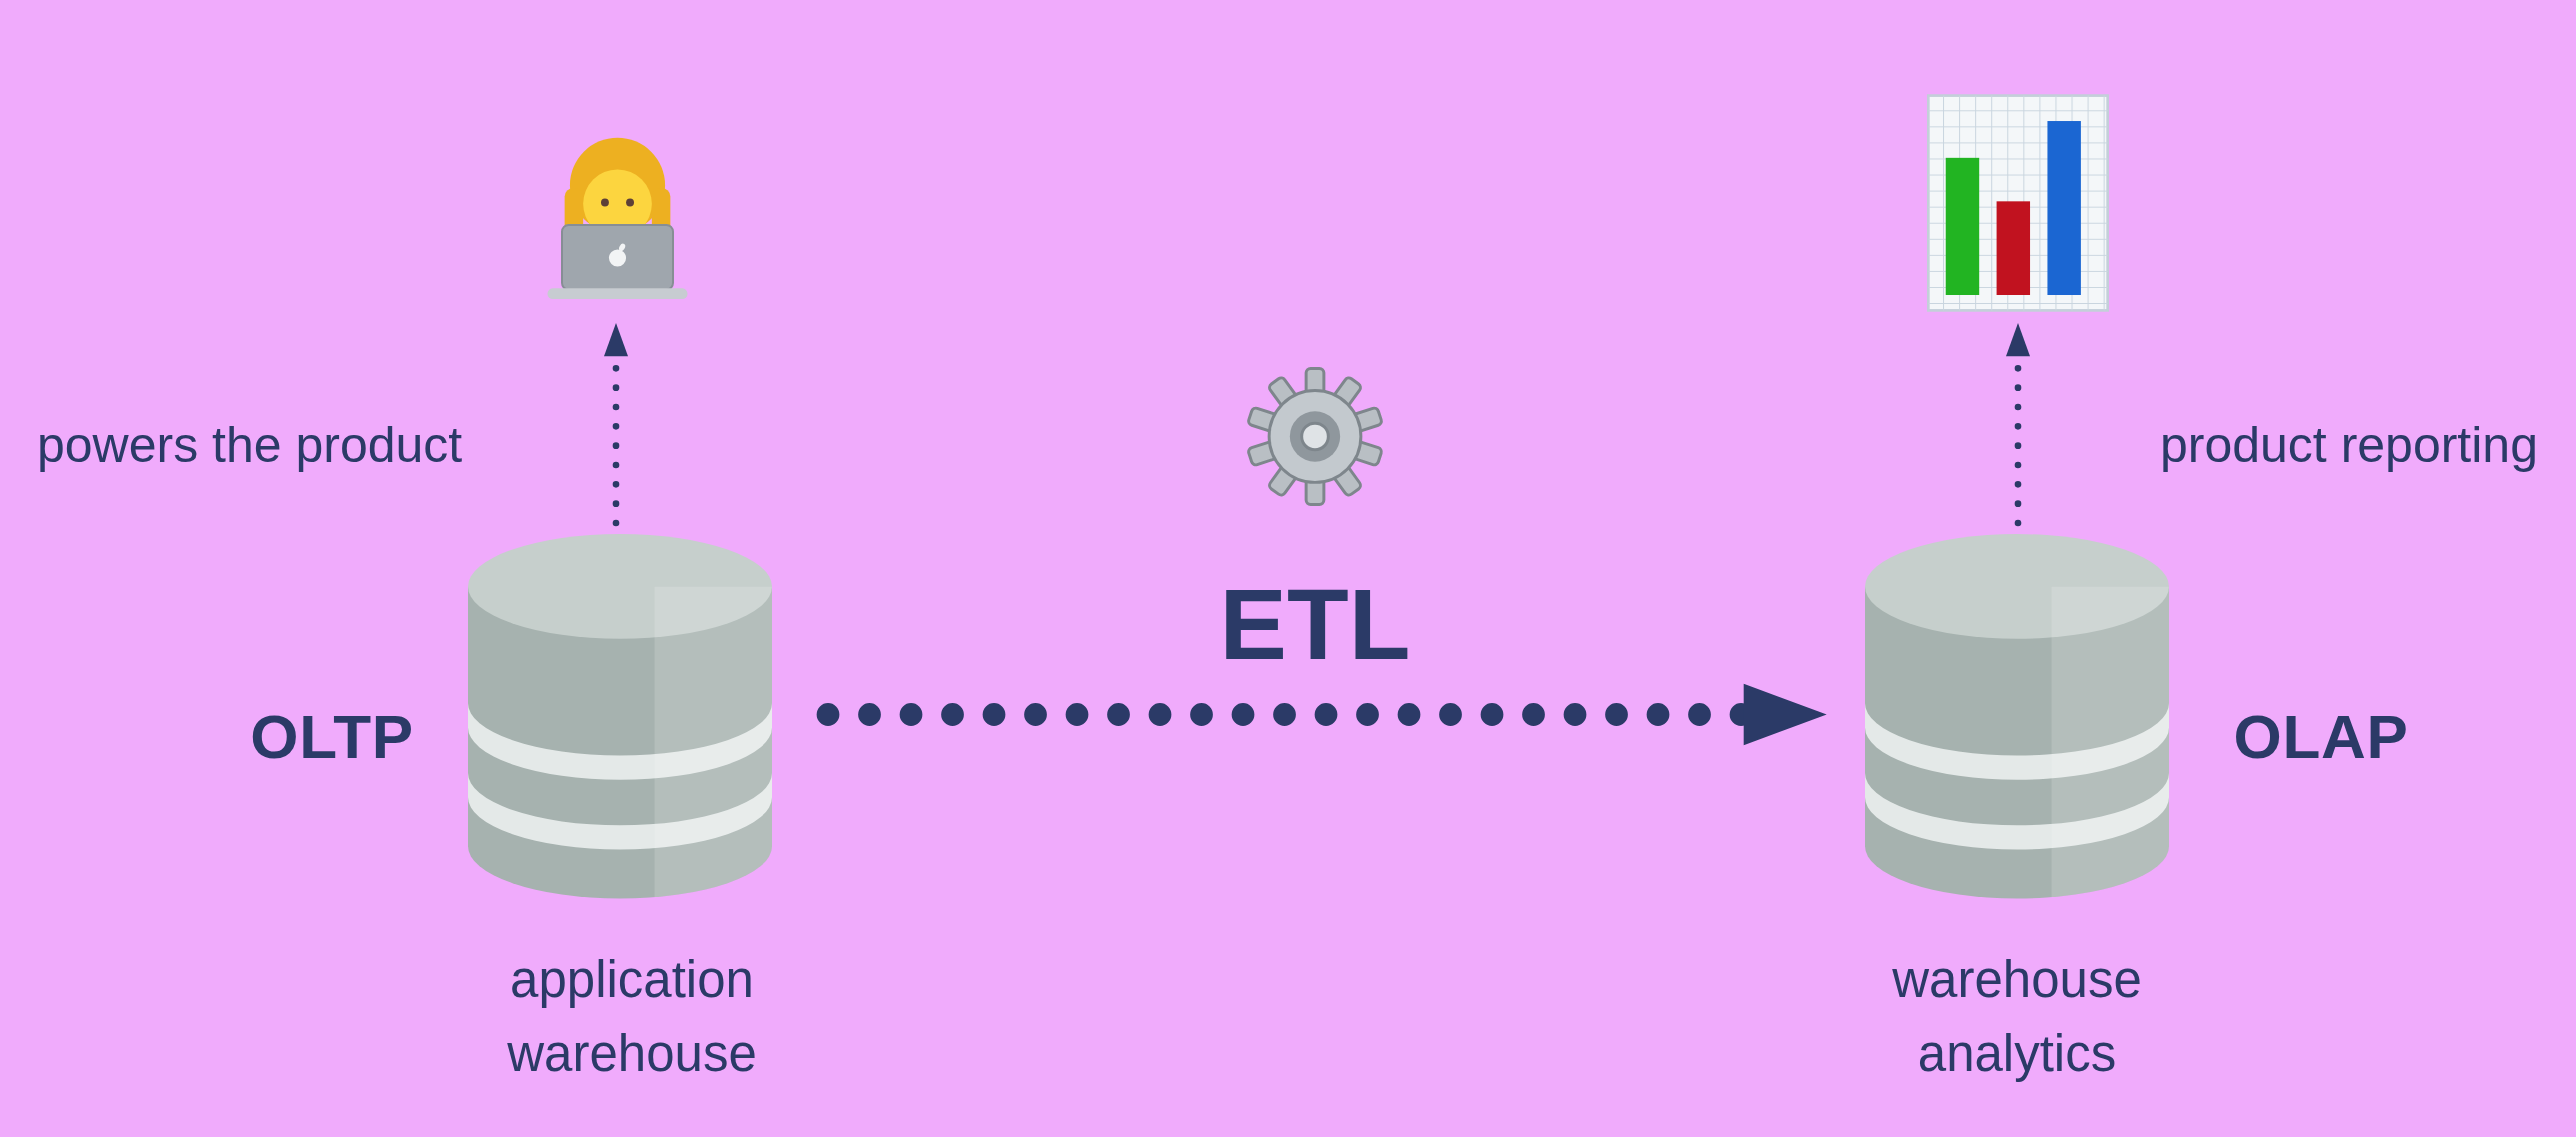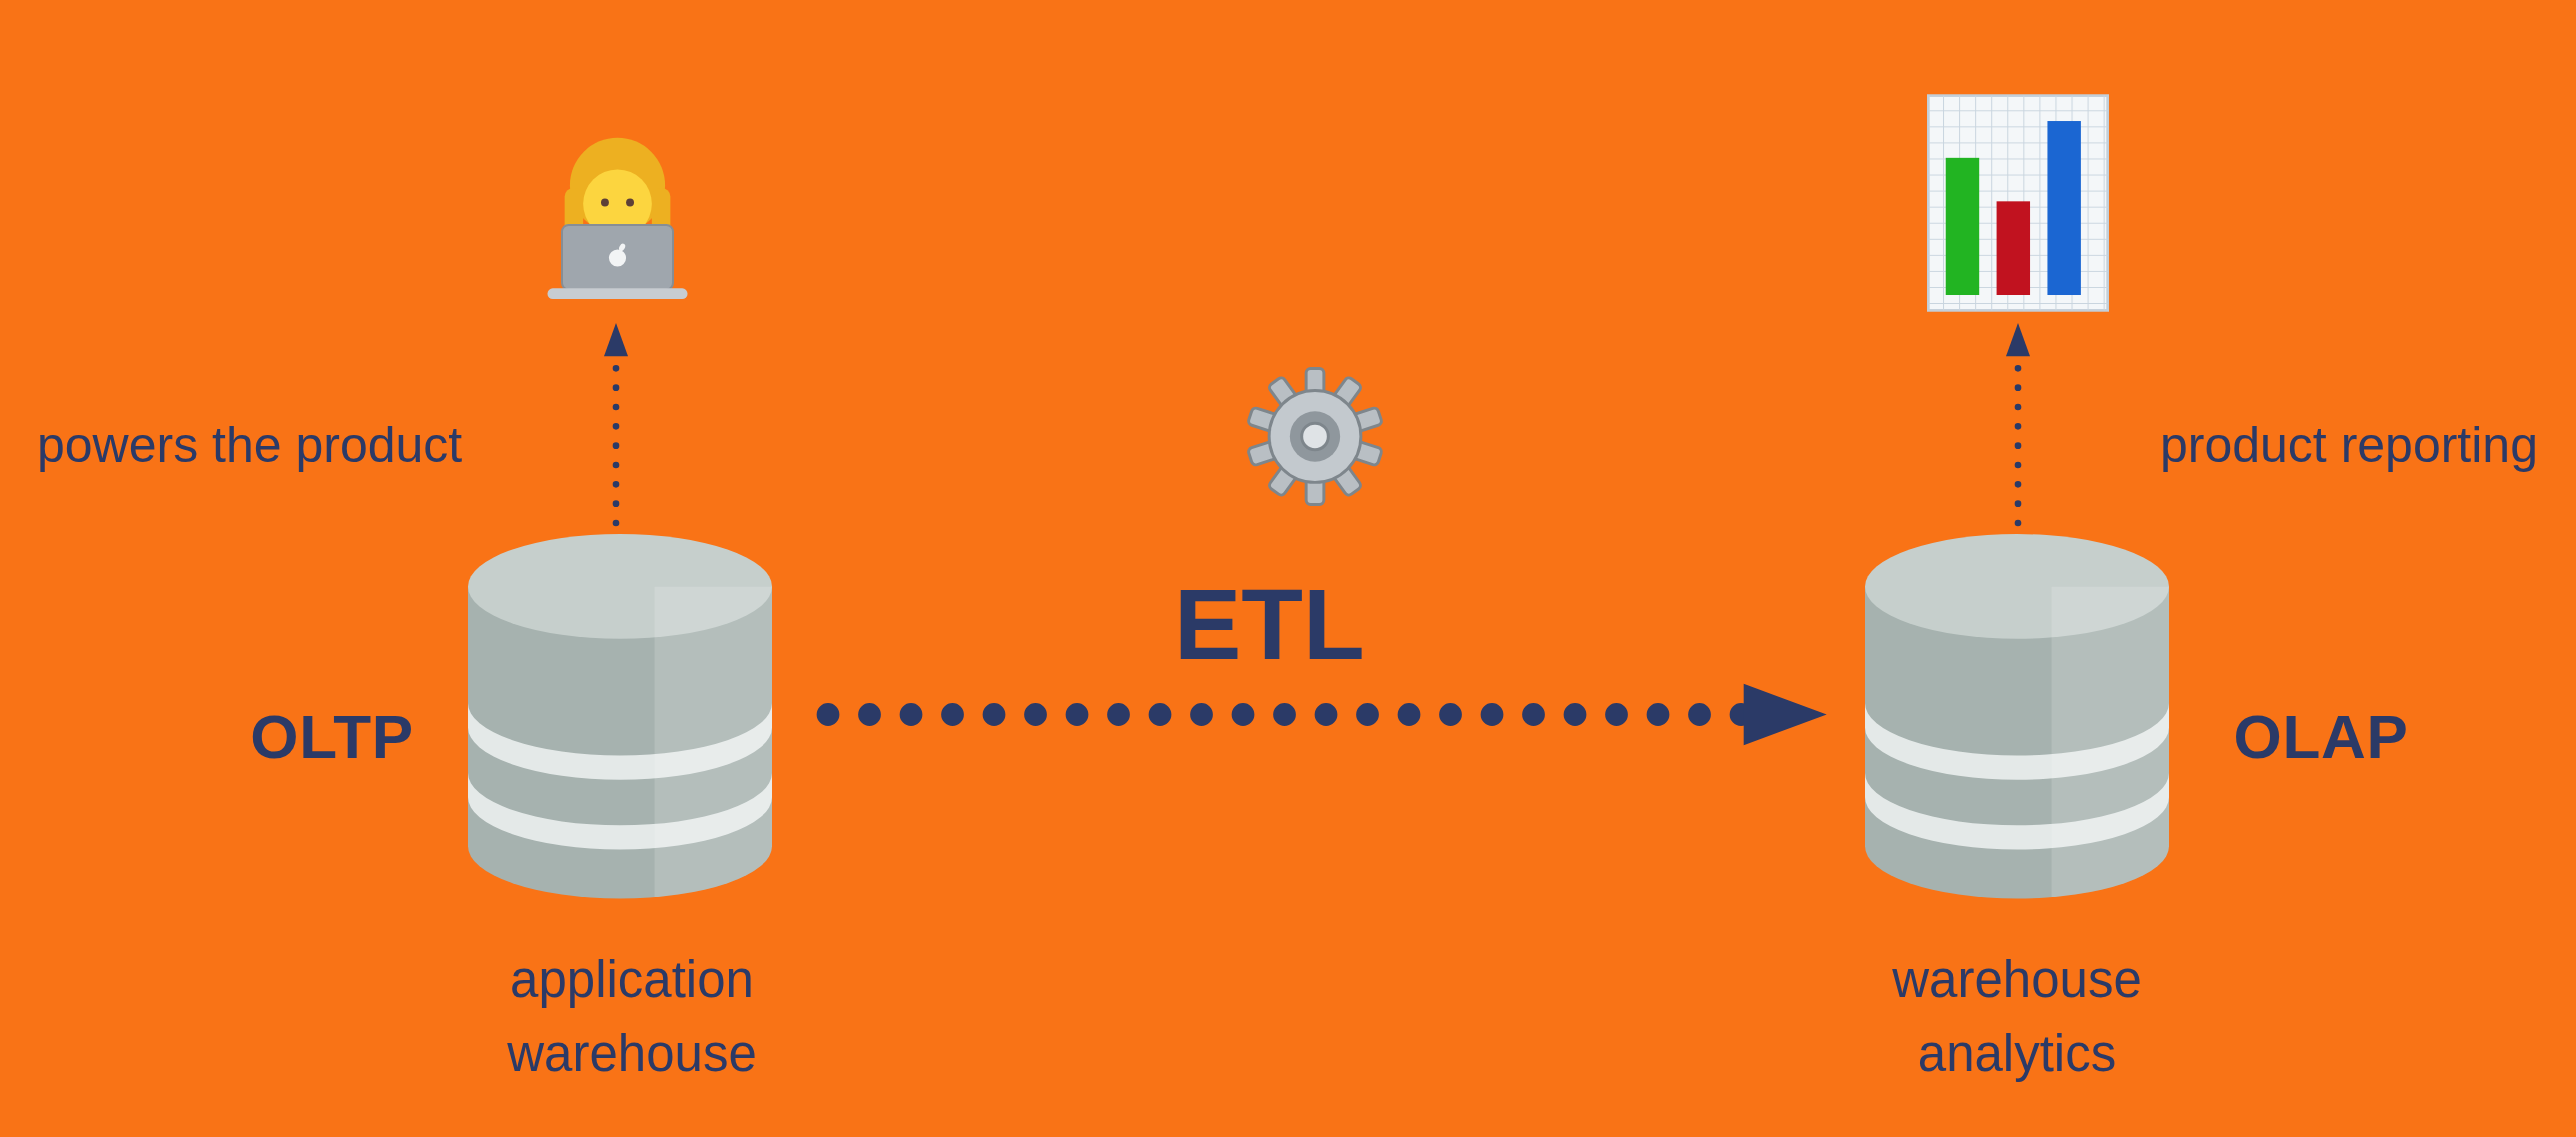--- a/index.html
+++ b/index.html
@@ -1,20 +1,20 @@
 <!DOCTYPE html>
 <html style="font-size:10.7px"><head>
 <meta charset="utf-8">
 <style>
   html, body { margin: 0; padding: 0; background: #ffffff; }
   .canvas {
     position: relative;
     width: 2576px;
     height: 1137px;
-    background: #f97316;
+    background: #f0abfc;
     overflow: hidden;
     font-family: "Liberation Sans", sans-serif;
     color: #2b3a67;
   }
   .abs { position: absolute; }
 
   .side-label {
     font-size: 62px;
     font-weight: 700;
     letter-spacing: 0.7px;
@@ -24,20 +24,21 @@
   }
   .arrow-label {
     font-size: 50px;
     font-weight: 400;
     white-space: nowrap;
     color: #2b3a67;
   }
   .etl-label {
     font-size: 101px;
     font-weight: 700;
+    text-align: center;
     width: 282px;
     color: #2b3a67;
   }
   .caption {
     width: 304px;
     text-align: center;
     font-size: 51px;
     line-height: 74px;
     color: #2b3a67;
   }

